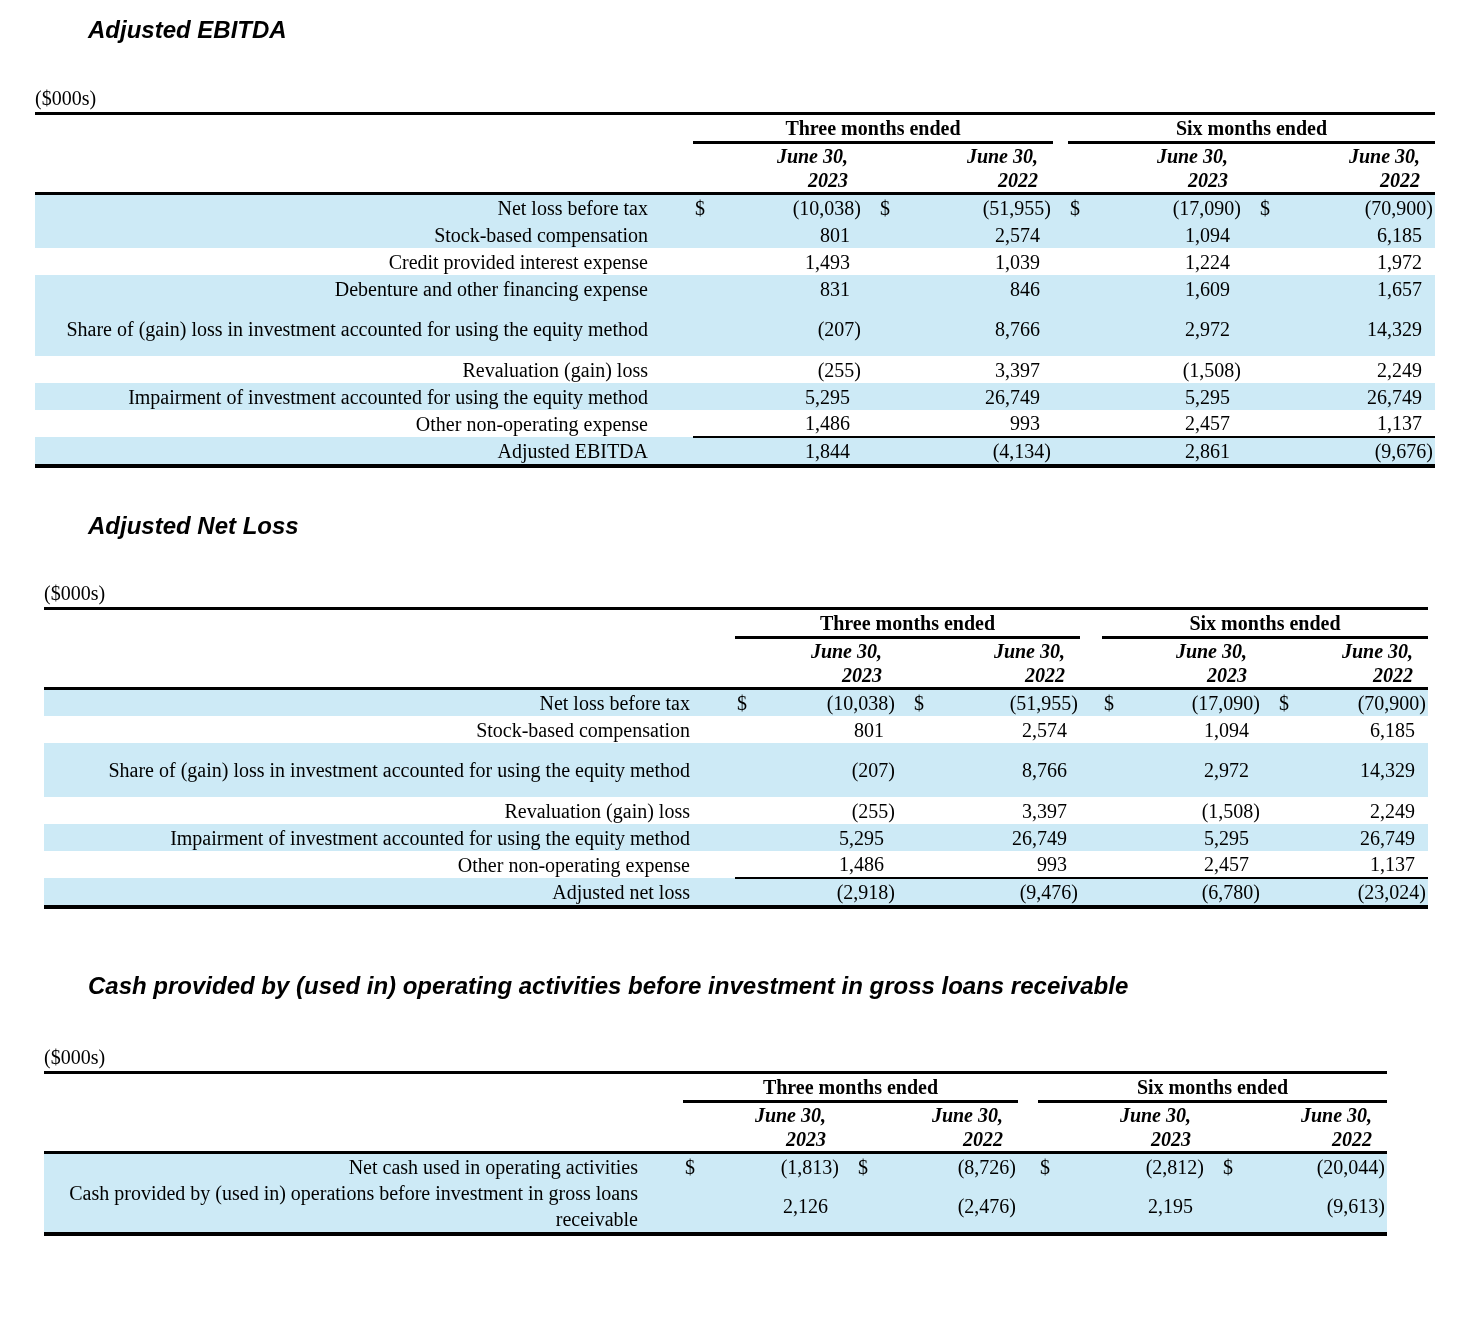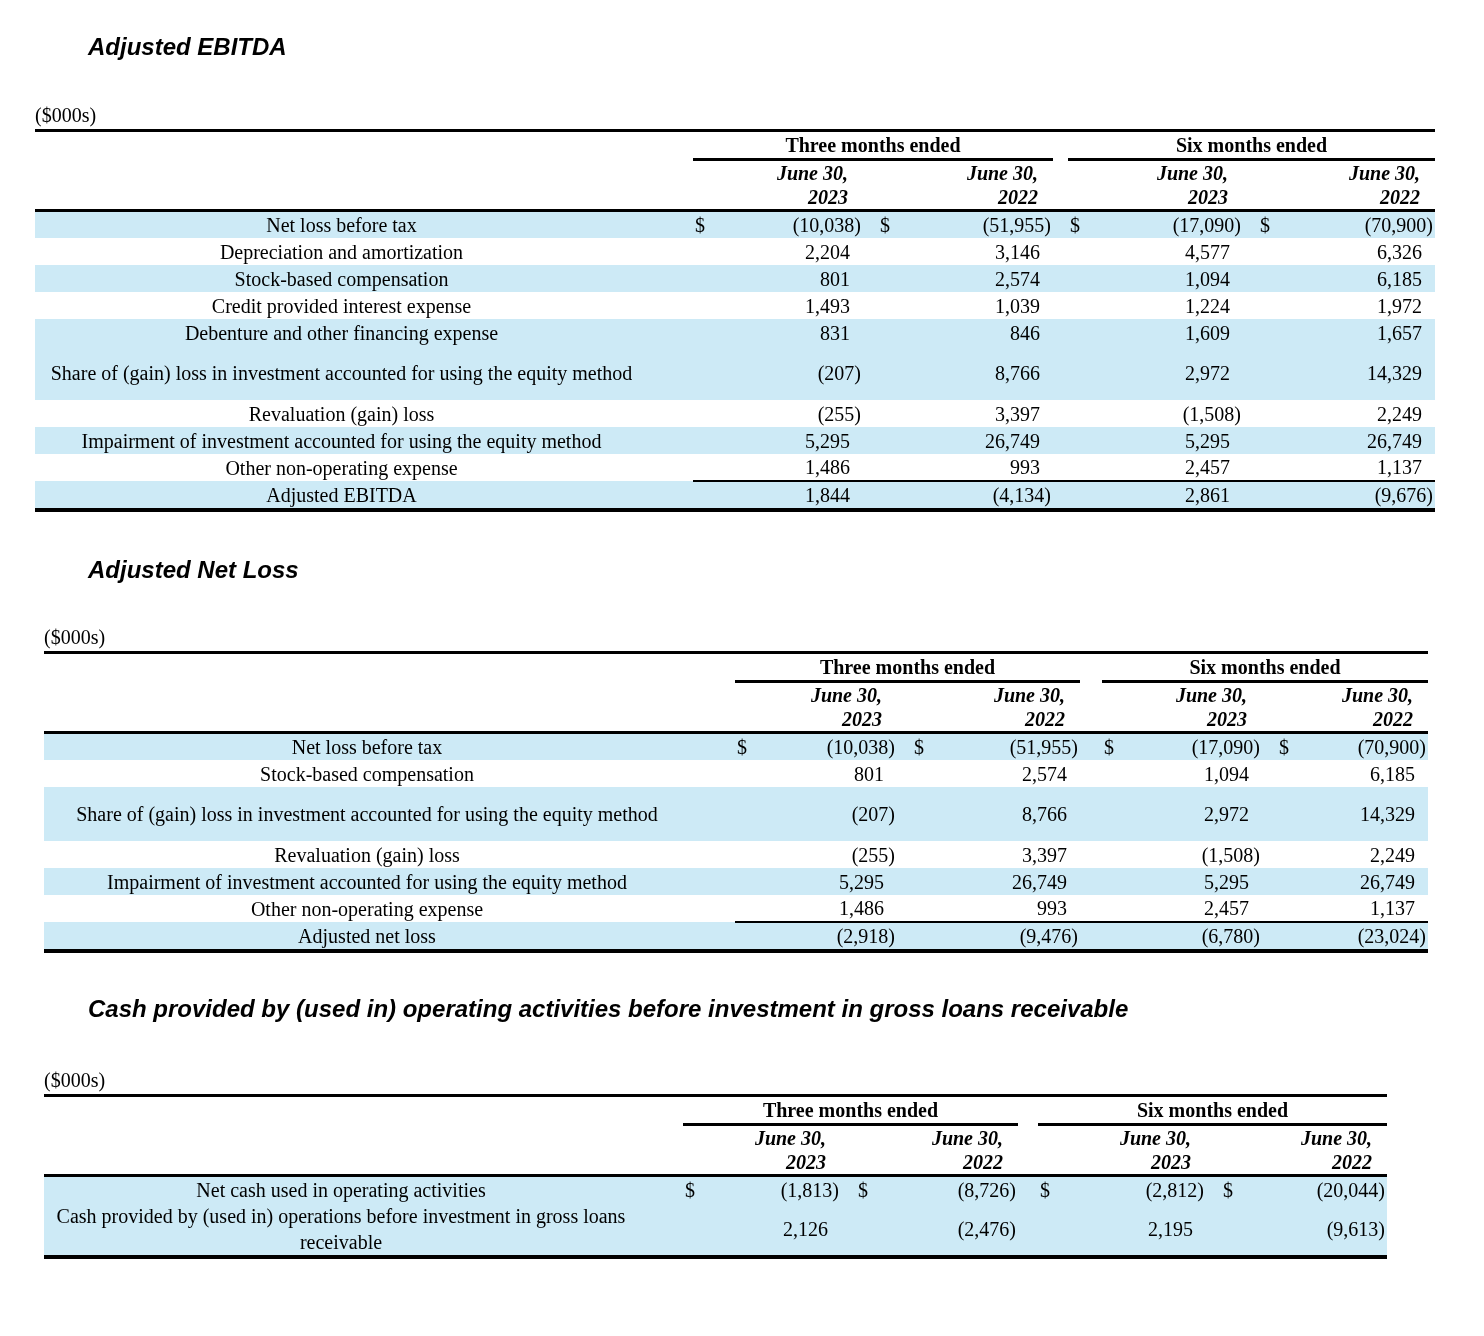--- a/index.html
+++ b/index.html
@@ -9,35 +9,35 @@
     width: 1484px;
   }
   body {
     font-family: "Liberation Serif", serif;
     font-size: 20px;
     color: #000000;
   }
   .page {
     width: 1484px;
     height: 1336px;
-    padding-top: 33px;
+    padding-top: 16px;
     box-sizing: border-box;
     background: #ffffff;
     overflow: hidden;
   }
   .section-title {
     font-family: "Liberation Sans", sans-serif;
     font-weight: bold;
     font-style: italic;
     font-size: 24px;
     line-height: 28px;
     margin: 0 0 0 88px;
   }
   .t2-title { margin-top: 44px; }
-  .t3-title { margin-top: 42px; }
+  .t3-title { margin-top: 63px; }
 
   table.fin {
     border-collapse: collapse;
     table-layout: fixed;
   }
   table.t1 { margin: 39px 0 0 35px; width: 1400px; }
   table.t2 { margin: 38px 0 0 44px; width: 1384px; }
   table.t3 { margin: 42px 0 0 44px; width: 1343px; }
 
   td {
@@ -60,21 +60,21 @@
   }
   .hdr-row td { border-bottom: 3px solid #000; font-style: italic; }
   .hdr-row { height: 48px; }
   .hdr {
     text-align: right;
     font-weight: bold;
     padding-right: 15px;
     line-height: 24px;
   }
   .lbl {
-    text-align: center;
+    text-align: right;
     padding-right: 45px;
   }
   .cur { text-align: left; padding-left: 2px; }
   td.cur:nth-child(4), td.cur:nth-child(9) { padding-left: 17px; }
   .val { text-align: right; padding-right: 2px; }
   .val.nopar { padding-right: 13px; }
   tr.r  { height: 27px; }
   tr.r2 { height: 54px; }
   tr.blue td { background: #cdeaf6; }
   tr.numline td.cur, tr.numline td.val, tr.numline td.gap { border-bottom: 2px solid #000; }
@@ -141,32 +141,20 @@
       <td class="cur">$</td>
       <td class="val">(10,038)</td>
       <td class="cur">$</td>
       <td class="val">(51,955)</td>
       <td class="gap"></td>
       <td class="cur">$</td>
       <td class="val">(17,090)</td>
       <td class="cur">$</td>
       <td class="val">(70,900)</td>
     </tr>
-    <tr class="r">
-      <td class="lbl">Depreciation and amortization</td>
-      <td class="cur"></td>
-      <td class="val nopar">2,204</td>
-      <td class="cur"></td>
-      <td class="val nopar">3,146</td>
-      <td class="gap"></td>
-      <td class="cur"></td>
-      <td class="val nopar">4,577</td>
-      <td class="cur"></td>
-      <td class="val nopar">6,326</td>
-    </tr>
     <tr class="r blue">
       <td class="lbl">Stock-based compensation</td>
       <td class="cur"></td>
       <td class="val nopar">801</td>
       <td class="cur"></td>
       <td class="val nopar">2,574</td>
       <td class="gap"></td>
       <td class="cur"></td>
       <td class="val nopar">1,094</td>
       <td class="cur"></td>

